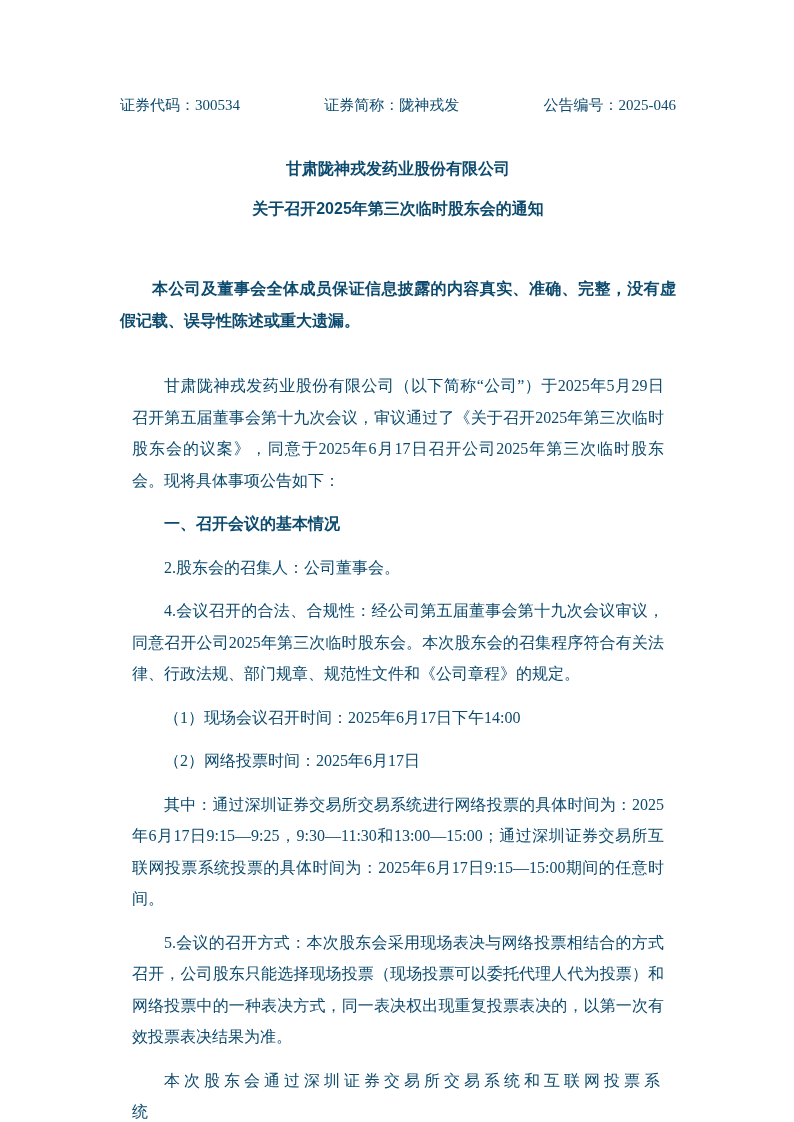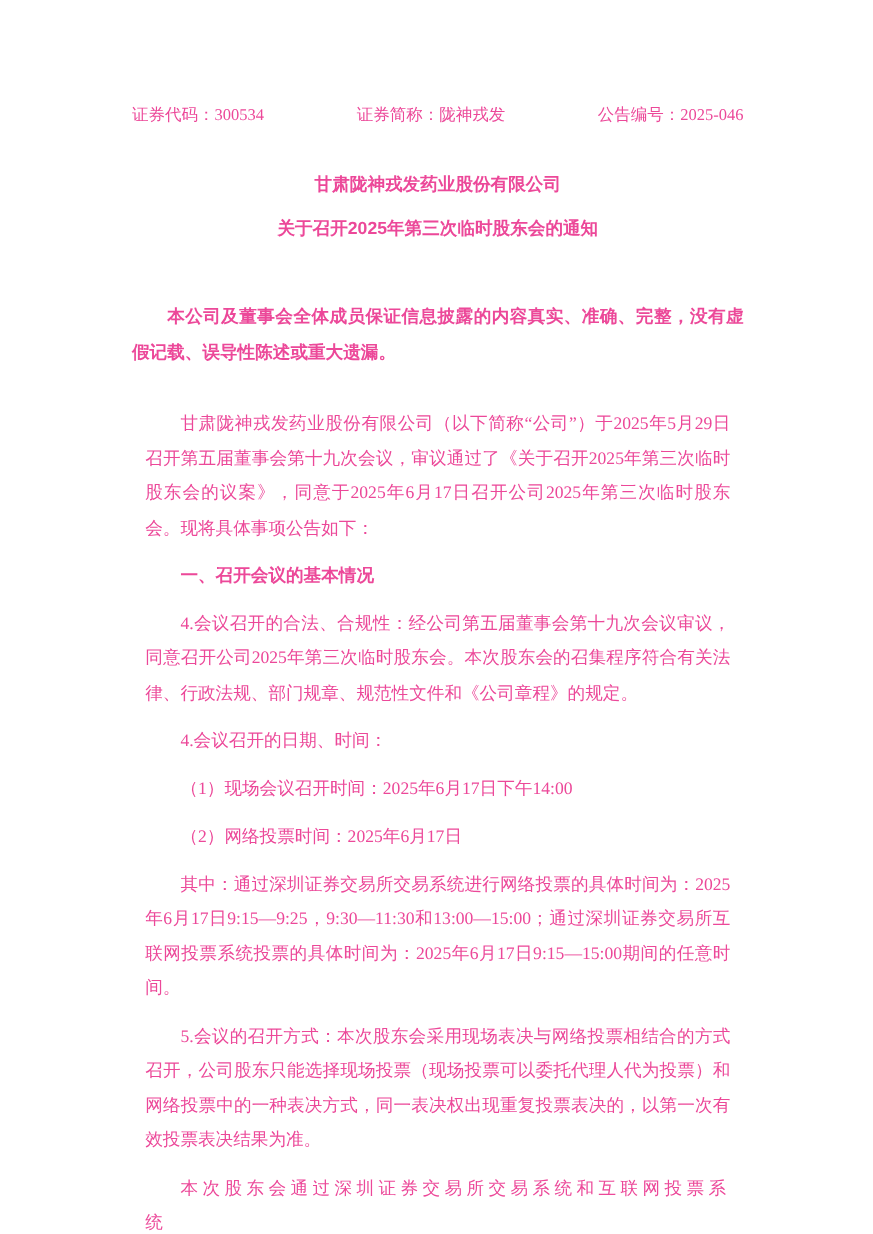--- a/index.html
+++ b/index.html
@@ -6,21 +6,21 @@
     margin: 0;
     padding: 0;
     background: #ffffff;
   }
   .page {
     position: relative;
     width: 794px;
     height: 1122px;
     margin: 0 auto;
     background: #ffffff;
-    color: #ec4899;
+    color: #0c4a6e;
     box-sizing: border-box;
     padding: 96px 118px 0 120px;
     overflow: hidden;
     font-family: "Liberation Serif", "DejaVu Serif", serif;
   }
   .doc-header {
     display: flex;
     justify-content: space-between;
     align-items: baseline;
     font-size: 15px;
@@ -81,24 +81,24 @@
 
   <h2 class="doc-subtitle">关于召开2025年第三次临时股东会的通知</h2>
 
   <p class="disclaimer">本公司及董事会全体成员保证信息披露的内容真实、准确、完整，没有虚假记载、误导性陈述或重大遗漏。</p>
 
   <p class="para">甘肃陇神戎发药业股份有限公司（以下简称“公司”）于2025年5月29日召开第五届董事会第十九次会议，审议通过了《关于召开2025年第三次临时股东会的议案》，同意于2025年6月17日召开公司2025年第三次临时股东会。现将具体事项公告如下：</p>
 
   <p class="para section-heading">一、召开会议的基本情况</p>
 
 
+  <p class="para">2.股东会的召集人：公司董事会。</p>
 
   <p class="para">4.会议召开的合法、合规性：经公司第五届董事会第十九次会议审议，同意召开公司2025年第三次临时股东会。本次股东会的召集程序符合有关法律、行政法规、部门规章、规范性文件和《公司章程》的规定。</p>
 
-  <p class="para">4.会议召开的日期、时间：</p>
 
   <p class="para">（1）现场会议召开时间：2025年6月17日下午14:00</p>
 
   <p class="para">（2）网络投票时间：2025年6月17日</p>
 
   <p class="para">其中：通过深圳证券交易所交易系统进行网络投票的具体时间为：2025年6月17日9:15—9:25，9:30—11:30和13:00—15:00；通过深圳证券交易所互联网投票系统投票的具体时间为：2025年6月17日9:15—15:00期间的任意时间。</p>
 
   <p class="para">5.会议的召开方式：本次股东会采用现场表决与网络投票相结合的方式召开，公司股东只能选择现场投票（现场投票可以委托代理人代为投票）和网络投票中的一种表决方式，同一表决权出现重复投票表决的，以第一次有效投票表决结果为准。</p>
 
   <p class="para spread">本次股东会通过深圳证券交易所交易系统和互联网投票系统</p>

